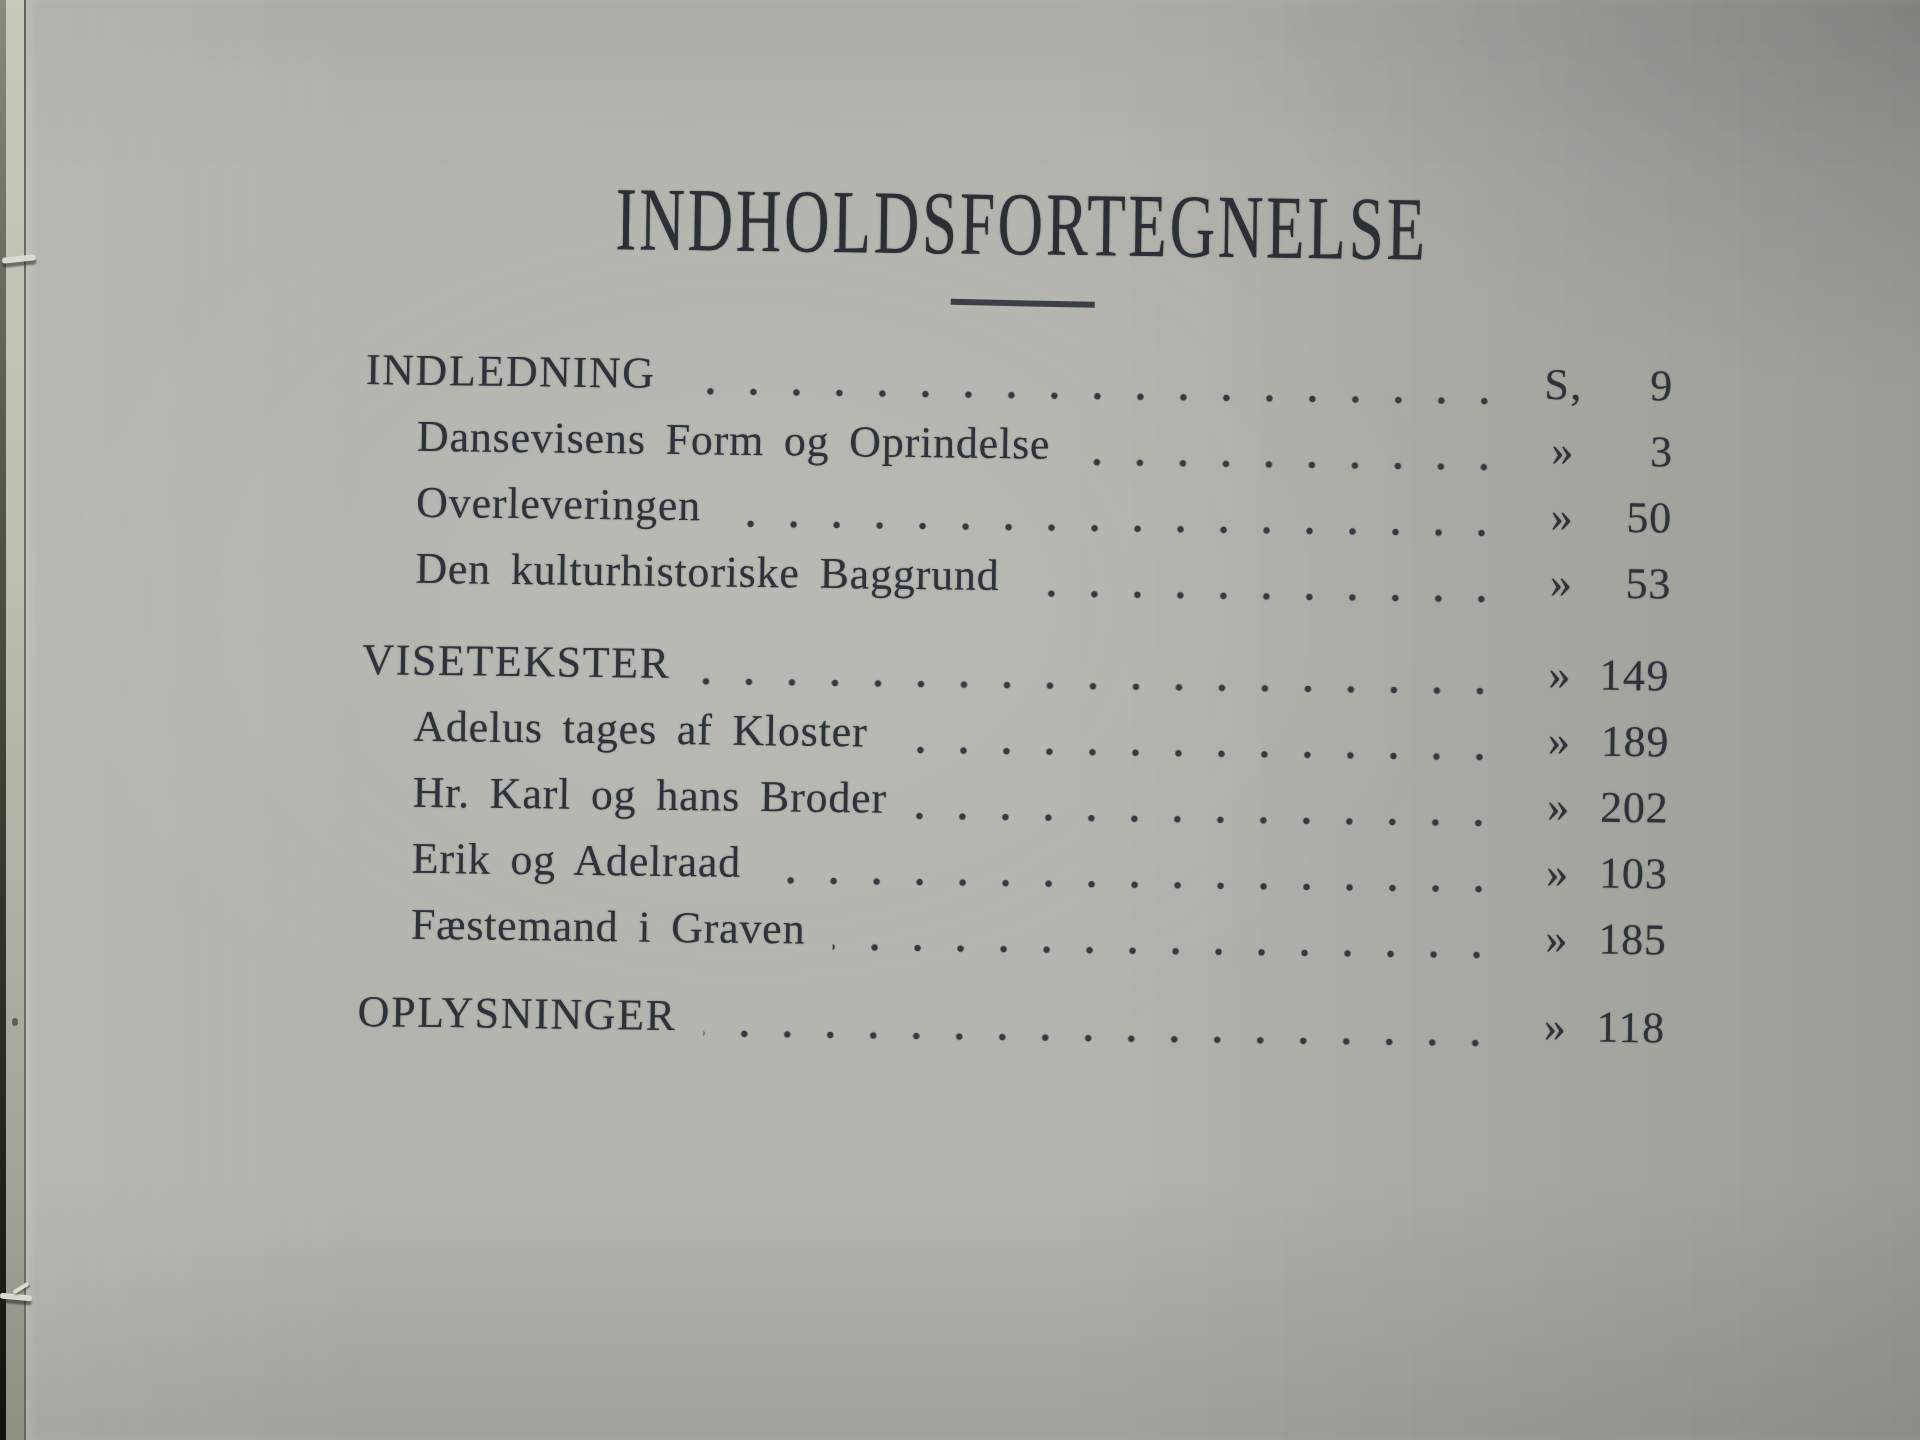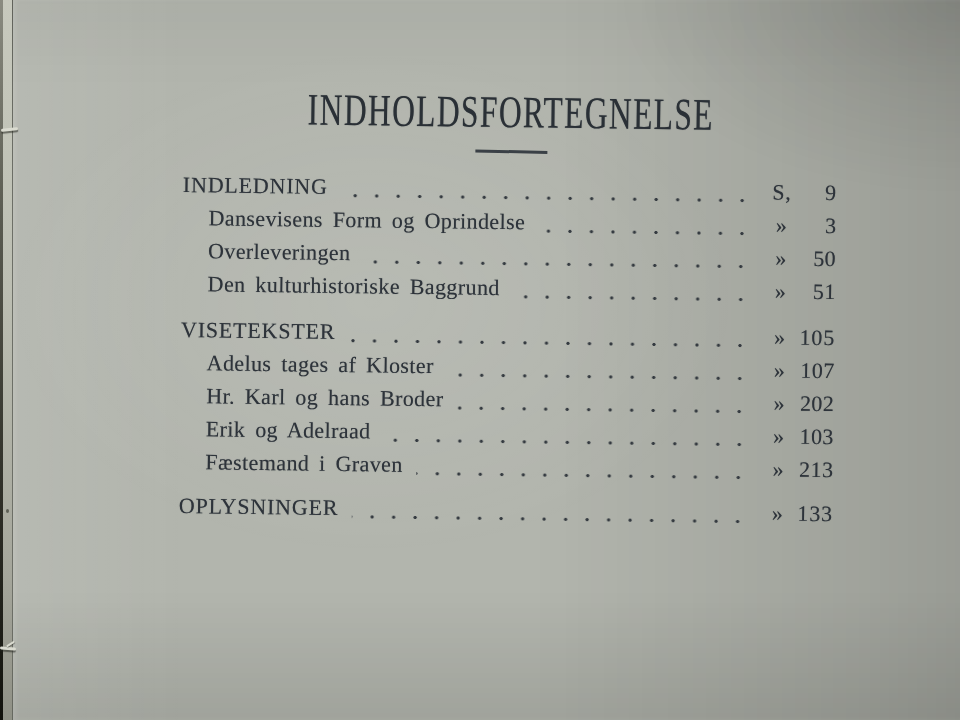--- a/index.html
+++ b/index.html
@@ -126,60 +126,60 @@
         <span class="label">Overleveringen</span>
         <span class="leader"></span>
         <span class="marker">»</span>
         <span class="num">50</span>
       </div>
 
       <div class="row indent">
         <span class="label">Den kulturhistoriske Baggrund</span>
         <span class="leader"></span>
         <span class="marker">»</span>
-        <span class="num">51</span>
+        <span class="num">53</span>
       </div>
 
       <div class="row sec gap-lg">
         <span class="label">VISETEKSTER</span>
         <span class="leader"></span>
         <span class="marker">»</span>
-        <span class="num">105</span>
+        <span class="num">149</span>
       </div>
 
       <div class="row indent">
         <span class="label">Adelus tages af Kloster</span>
         <span class="leader"></span>
         <span class="marker">»</span>
-        <span class="num">107</span>
+        <span class="num">189</span>
       </div>
 
       <div class="row indent">
         <span class="label">Hr. Karl og hans Broder</span>
         <span class="leader"></span>
         <span class="marker">»</span>
         <span class="num">202</span>
       </div>
 
       <div class="row indent">
         <span class="label">Erik og Adelraad</span>
         <span class="leader"></span>
         <span class="marker">»</span>
         <span class="num">103</span>
       </div>
 
       <div class="row indent">
         <span class="label">Fæstemand i Graven</span>
         <span class="leader"></span>
         <span class="marker">»</span>
-        <span class="num">213</span>
+        <span class="num">185</span>
       </div>
 
       <div class="row sec gap-md">
         <span class="label">OPLYSNINGER</span>
         <span class="leader"></span>
         <span class="marker">»</span>
-        <span class="num">133</span>
+        <span class="num">118</span>
       </div>
 
     </div>
   </div>
 </div>
 
 </body></html>

